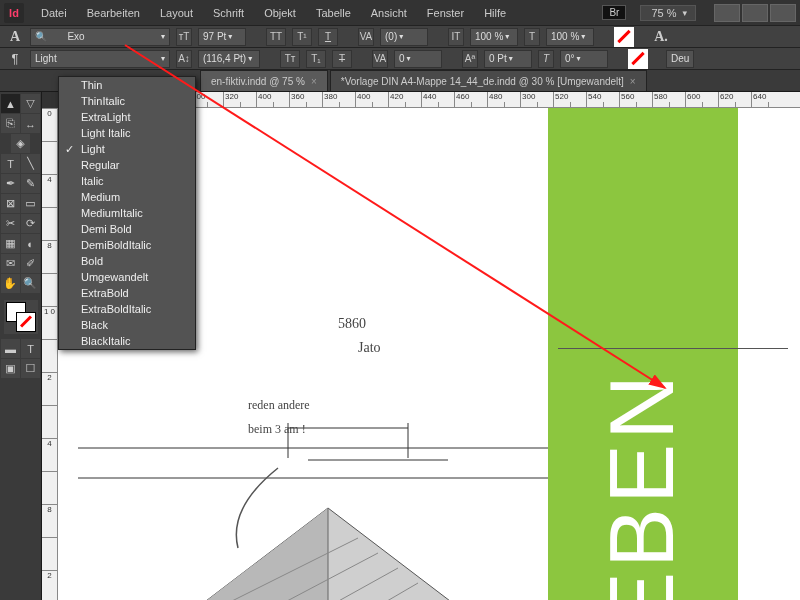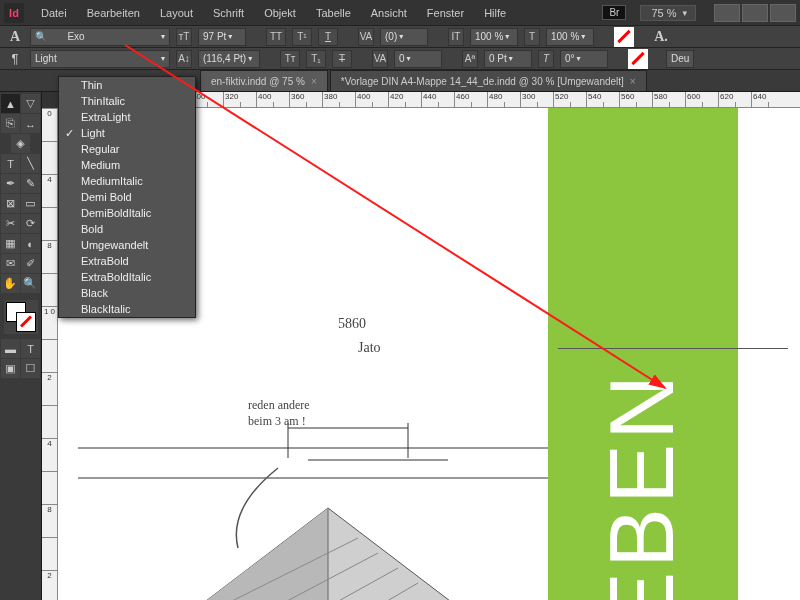--- a/index.html
+++ b/index.html
@@ -285,35 +285,37 @@
         <line x1="210" y1="55" x2="210" y2="90" class="sketch-line"></line>
         <line x1="330" y1="55" x2="330" y2="90" class="sketch-line"></line>
         <line x1="230" y1="92" x2="370" y2="92" class="sketch-line"></line>
 
         <path d="M 160 180 Q 150 140 200 100" fill="none" stroke="#555" stroke-width="1.5"></path>
       </svg>
     </div>
     <div class="dim" style="left:280px; top:208px;">5860</div>
     <div class="dim" style="left:300px; top:232px;">Jato</div>
     <div class="dim hand" style="left:190px; top:290px;">reden andere</div>
-    <div class="dim hand" style="left:190px; top:306px;">beim 3 am !</div>
+    <div class="dim hand" style="left:190px; top:314px;">beim 3 am !</div>
 
     <div class="green-strip">
       <div class="leben">LEBEN</div>
     </div>
     <div class="hline"></div>
   </div>
 </div>
 
 <div class="style-dd" id="style-dd">
     <div class="opt">Thin</div>
     <div class="opt">ThinItalic</div>
     <div class="opt">ExtraLight</div>
+    <div class="opt">Light Italic</div>
     <div class="opt sel">Light</div>
     <div class="opt">Regular</div>
+    <div class="opt">Italic</div>
     <div class="opt">Medium</div>
     <div class="opt">MediumItalic</div>
     <div class="opt">Demi Bold</div>
     <div class="opt">DemiBoldItalic</div>
     <div class="opt">Bold</div>
     <div class="opt">Umgewandelt</div>
     <div class="opt">ExtraBold</div>
     <div class="opt">ExtraBoldItalic</div>
     <div class="opt">Black</div>
     <div class="opt">BlackItalic</div>

